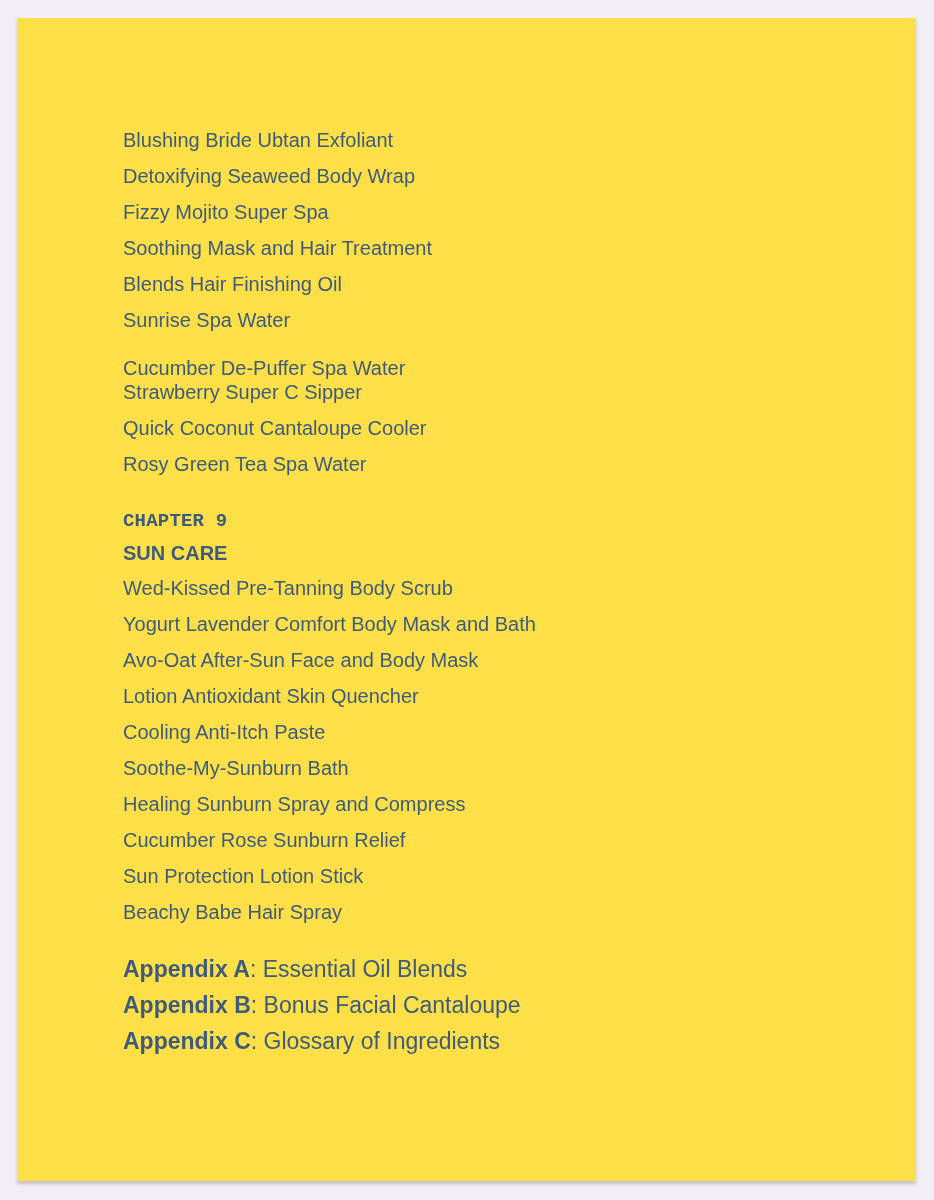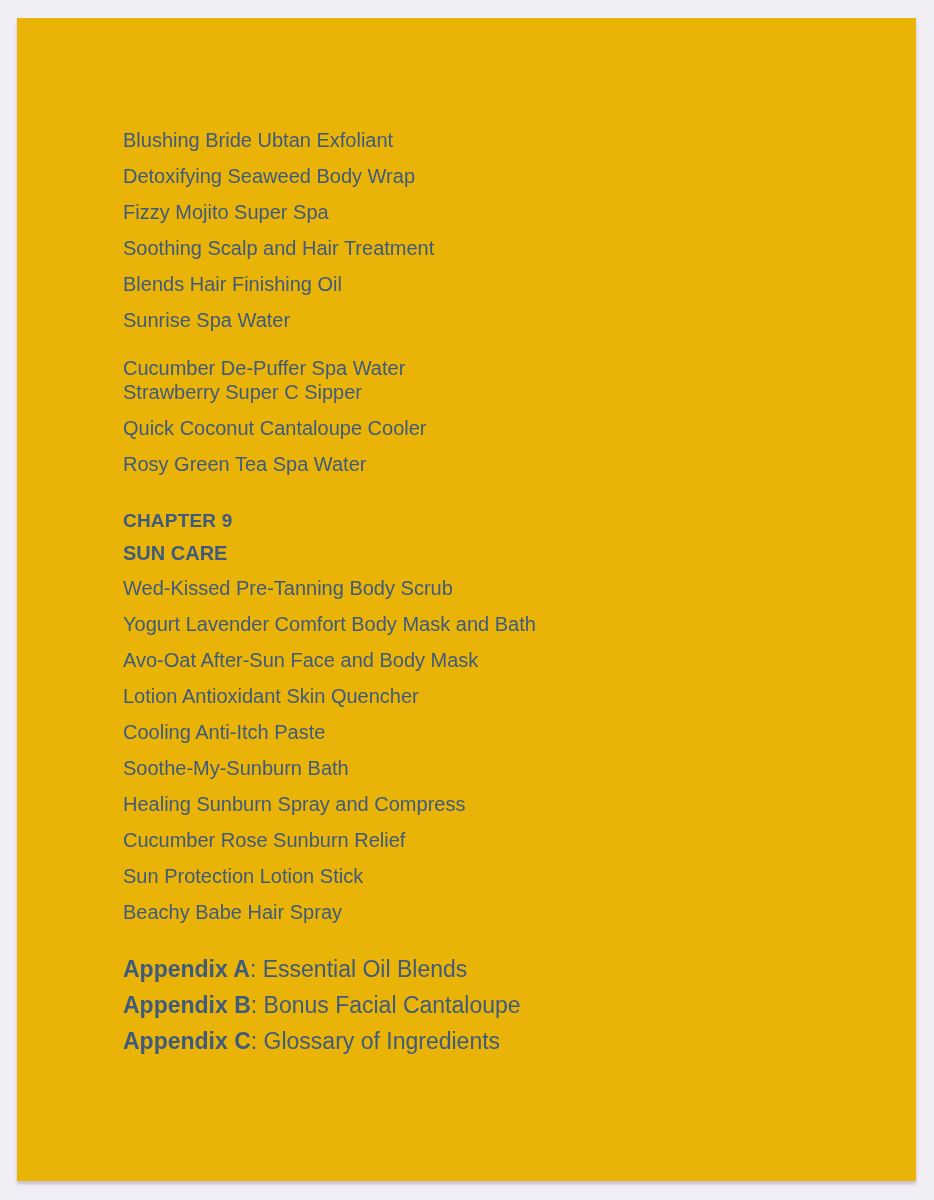--- a/index.html
+++ b/index.html
@@ -13,41 +13,41 @@
       position: relative;
       overflow: hidden;
       font-family: "Liberation Sans", sans-serif;
     }
     .page {
       position: absolute;
       left: 17px;
       top: 18px;
       width: 899px;
       height: 1163px;
-      background: #eab308;
+      background: #fde047;
       box-shadow: 0 3px 3px rgba(120, 110, 130, 0.35);
     }
     .content {
       position: absolute;
       left: 106px;
       top: 0;
       right: 0;
     }
     .entry {
       position: absolute;
       left: 0;
       font-size: 20px;
       line-height: 24px;
       color: #3e5b7e;
       white-space: nowrap;
     }
     .chapter-num {
       position: absolute;
       left: 0;
-      font-family: Liberation Sans, sans-serif;
+      font-family: Liberation Mono, monospace;
       font-weight: bold;
       font-size: 19px;
       line-height: 24px;
       color: #3e5b7e;
       letter-spacing: 0.2px;
     }
     .chapter-title {
       position: absolute;
       left: 0;
       font-weight: bold;
@@ -69,21 +69,21 @@
   </style>
 </head>
 <body>
 
 <div class="page">
   <div class="content">
 
     <div class="entry" style="top:110px">Blushing Bride Ubtan Exfoliant</div>
     <div class="entry" style="top:146px">Detoxifying Seaweed Body Wrap</div>
     <div class="entry" style="top:182px">Fizzy Mojito Super Spa</div>
-    <div class="entry" style="top:218px">Soothing Scalp and Hair Treatment</div>
+    <div class="entry" style="top:218px">Soothing Mask and Hair Treatment</div>
     <div class="entry" style="top:254px">Blends Hair Finishing Oil</div>
     <div class="entry" style="top:290px">Sunrise Spa Water</div>
     <div class="entry" style="top:338px">Cucumber De-Puffer Spa Water</div>
     <div class="entry" style="top:362px">Strawberry Super C Sipper</div>
     <div class="entry" style="top:398px">Quick Coconut Cantaloupe Cooler</div>
     <div class="entry" style="top:434px">Rosy Green Tea Spa Water</div>
 
     <div class="chapter-num" style="top:491px">CHAPTER 9</div>
     <div class="chapter-title" style="top:523px">SUN CARE</div>
 

